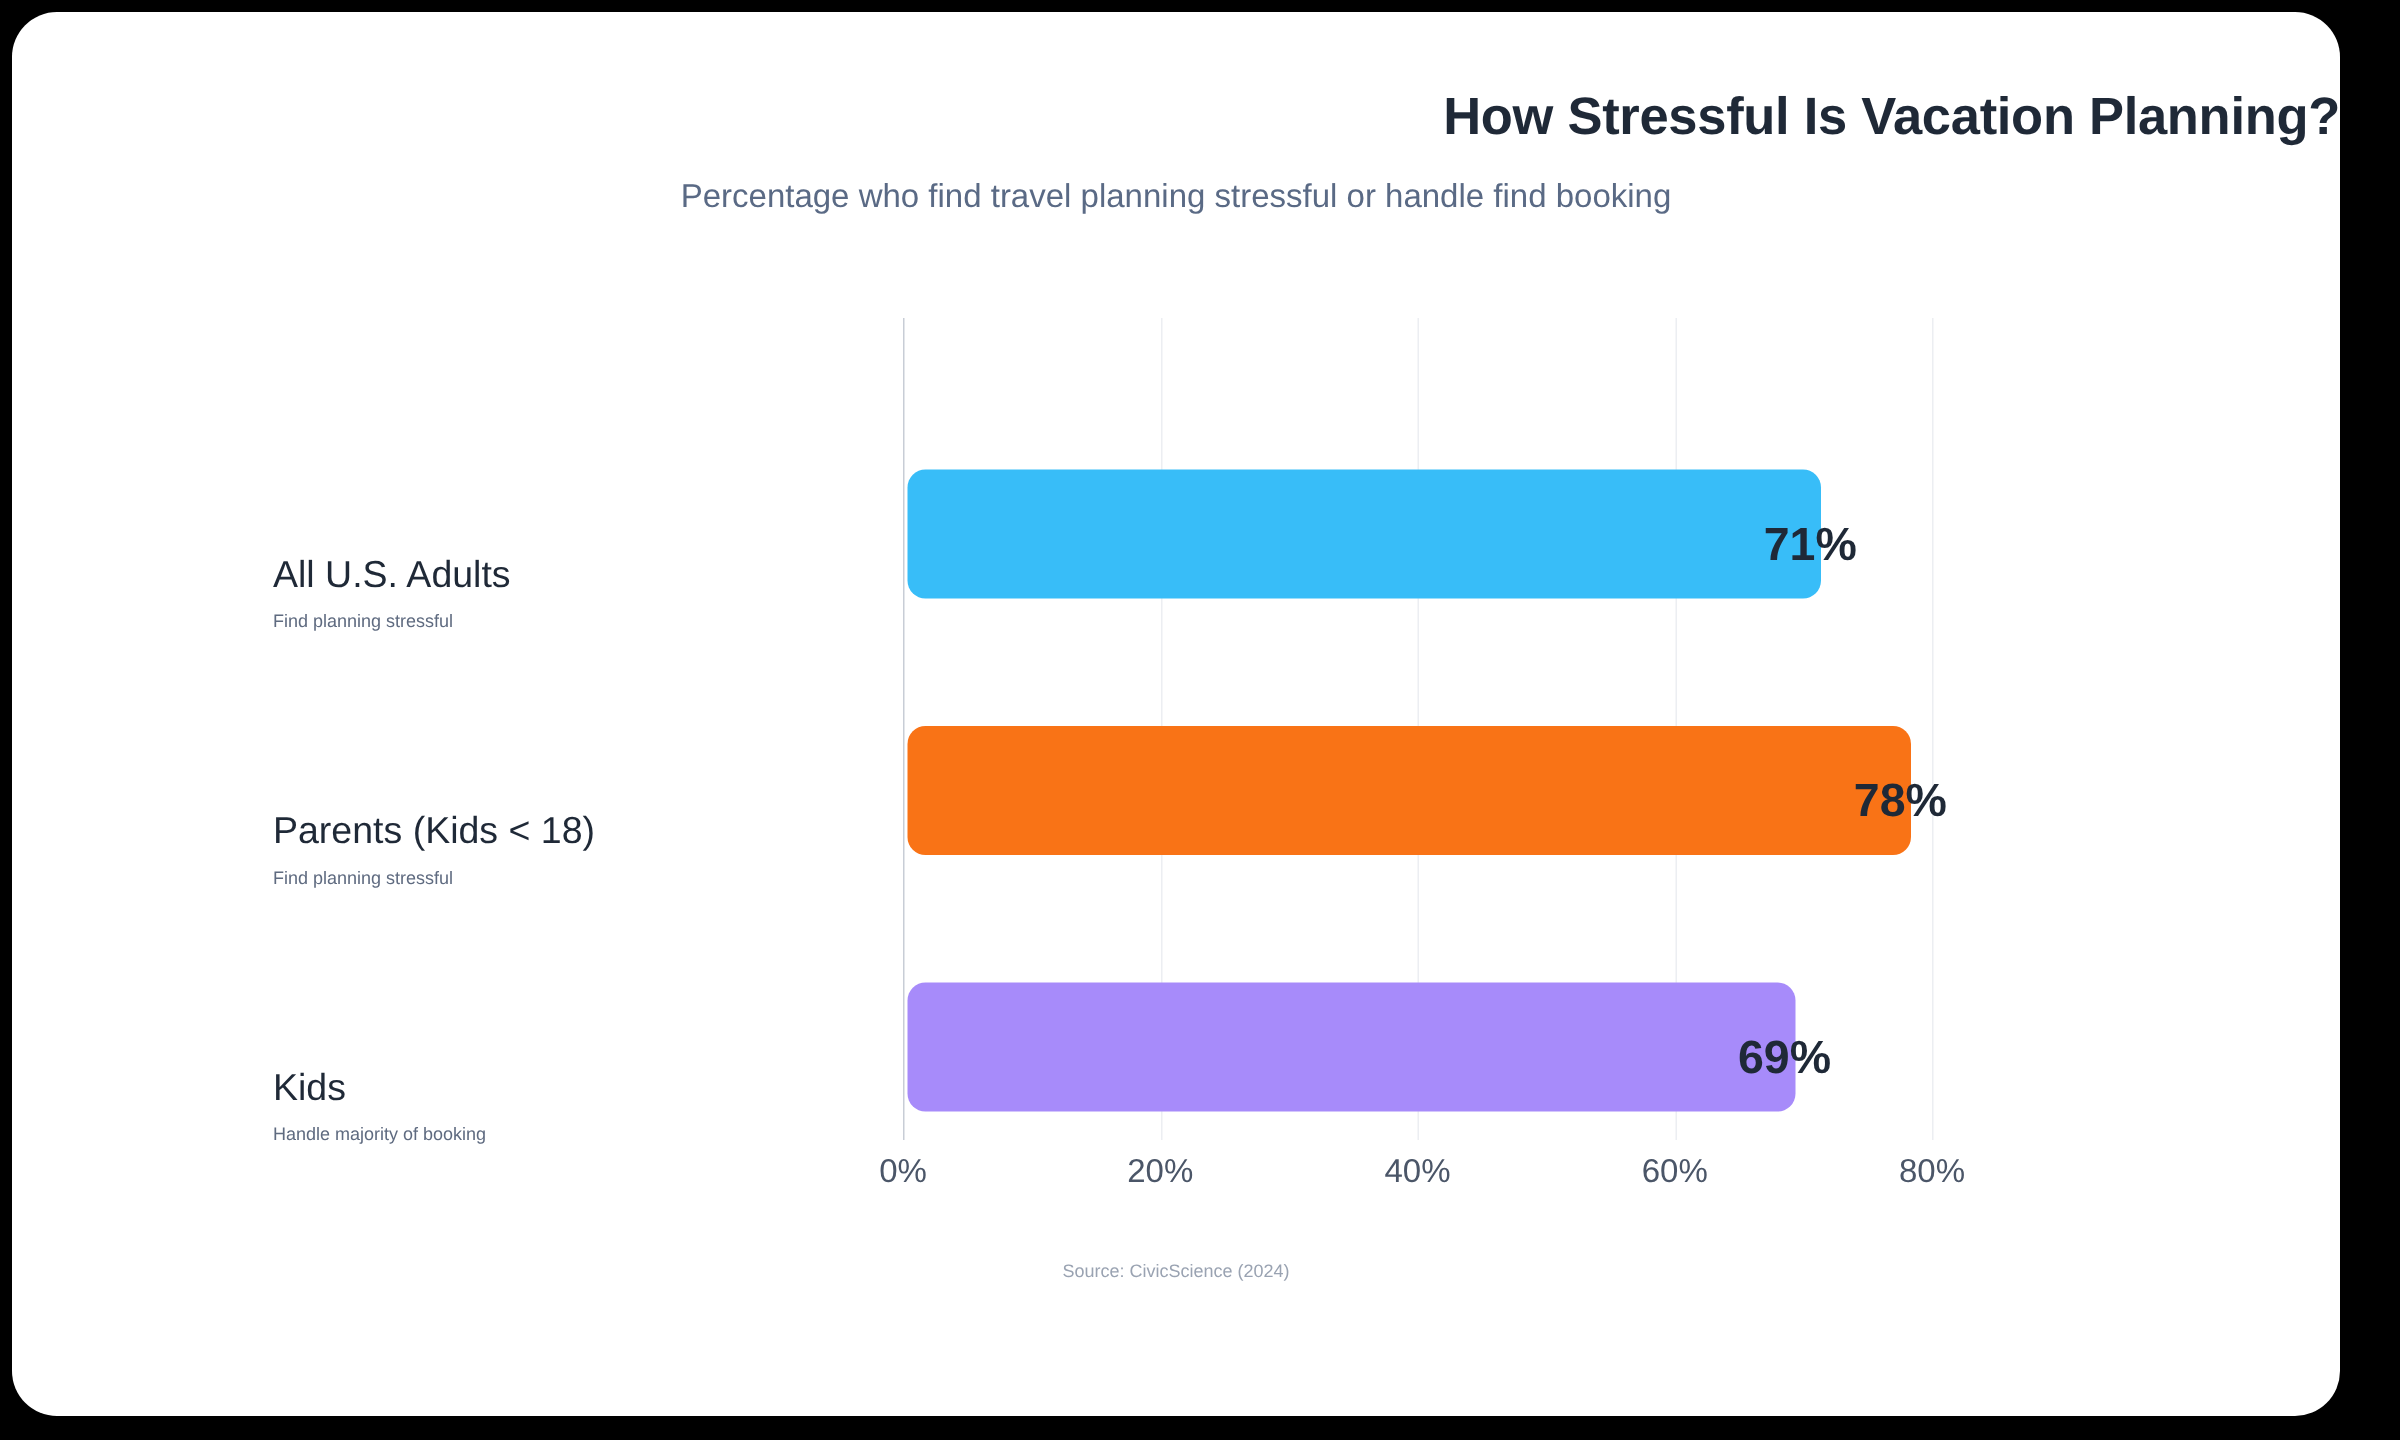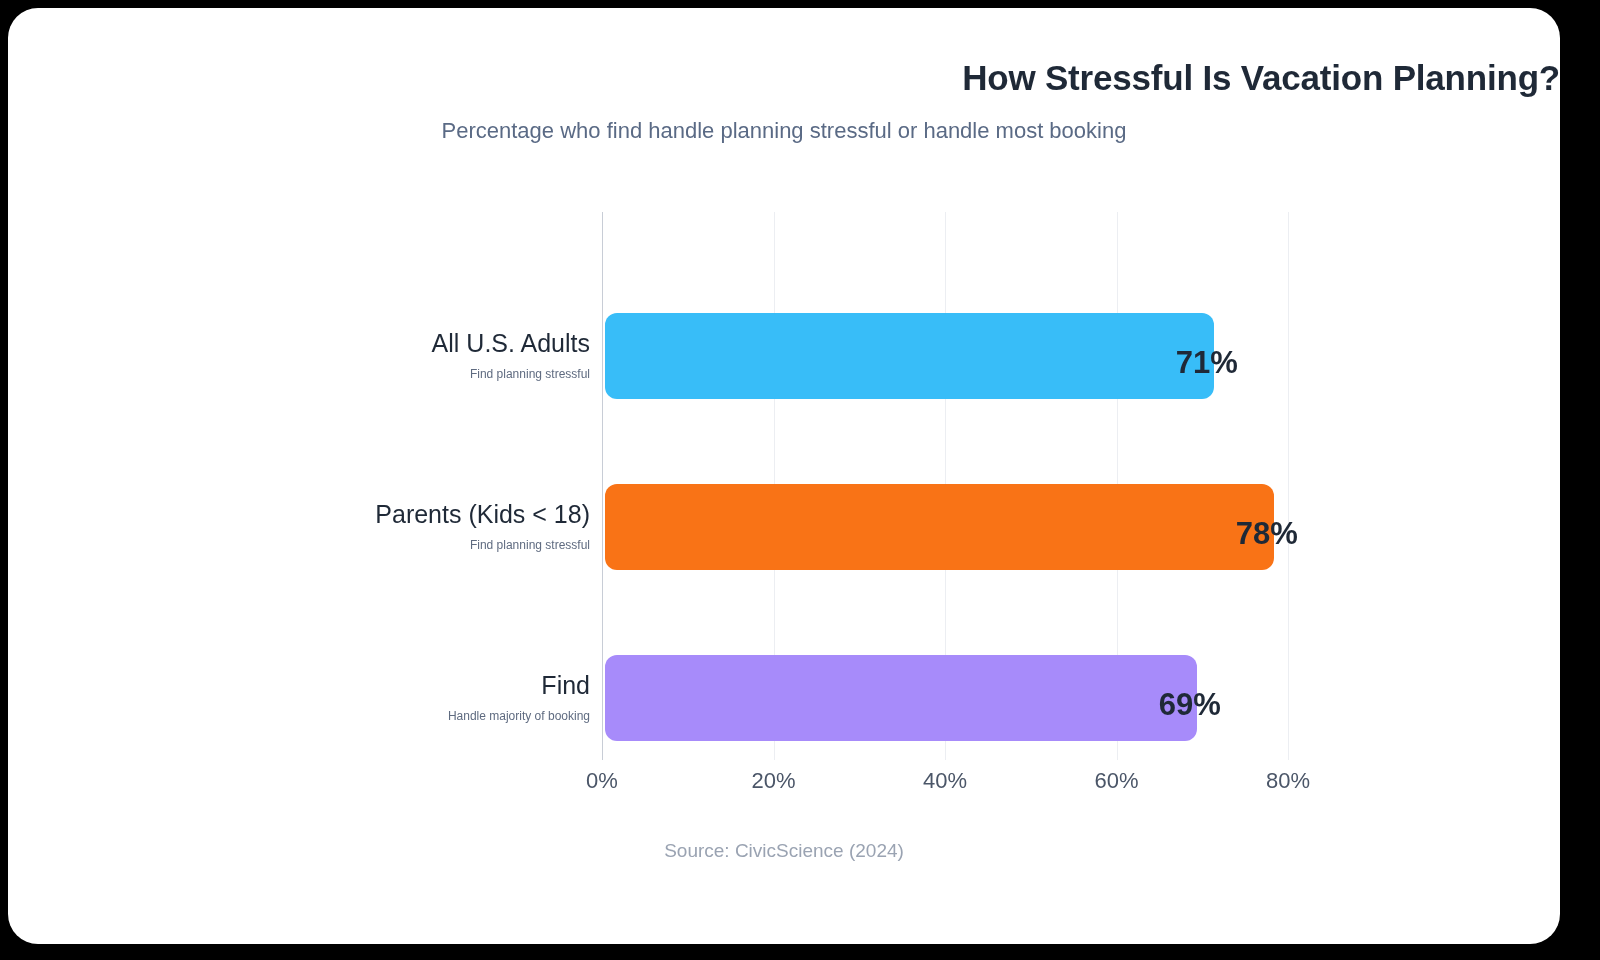--- a/index.html
+++ b/index.html
@@ -91,22 +91,23 @@
     font-weight: bold;
     color: #1f2937;
     white-space: nowrap;
   }
 
   
   .cat-label {
     position: absolute;
     right: 0;
     width: 420px;
-    text-align: right;
+    text-align: left;
     padding-right: 12px;
+    margin-top: 40px;
   }
 
   .cat-name {
     font-size: 25px;
     color: #1f2937;
     line-height: 32px;
     white-space: nowrap;
   }
 
   .cat-sub {
@@ -126,31 +127,31 @@
     white-space: nowrap;
   }
 
   
   #source {
     position: absolute;
     left: 0;
     top: 832px;
     width: 100%;
     text-align: center;
-    font-size: 19px;
+    font-size: 12px;
     color: #9aa3b2;
   }
 </style>
 </head>
 <body>
 
 <div id="card">
 
   <div id="title">How Stressful Is Vacation Planning?</div>
-  <div id="subtitle">Percentage who find handle planning stressful or handle most booking</div>
+  <div id="subtitle">Percentage who find travel planning stressful or handle find booking</div>
 
   <div id="plot">
     <div id="gridlines">
         <div class="gridline axis" style="left: 8px;"></div>
         <div class="gridline" style="left: 179.5px;"></div>
         <div class="gridline" style="left: 351px;"></div>
         <div class="gridline" style="left: 522.5px;"></div>
         <div class="gridline" style="left: 694px;"></div>
       </div>
     <div id="bars">
@@ -177,21 +178,21 @@
     <div id="catlabels">
         <div class="cat-label" style="top: 115px; right: 686px;">
           <div class="cat-name">All U.S. Adults</div>
           <div class="cat-sub">Find planning stressful</div>
         </div>
         <div class="cat-label" style="top: 286px; right: 686px;">
           <div class="cat-name">Parents (Kids &lt; 18)</div>
           <div class="cat-sub">Find planning stressful</div>
         </div>
         <div class="cat-label" style="top: 457px; right: 686px;">
-          <div class="cat-name">Find</div>
+          <div class="cat-name">Kids</div>
           <div class="cat-sub">Handle majority of booking</div>
         </div>
       </div>
   </div>
 
   <div id="source">Source: CivicScience (2024)</div>
 
 </div>
 
 </body></html>

